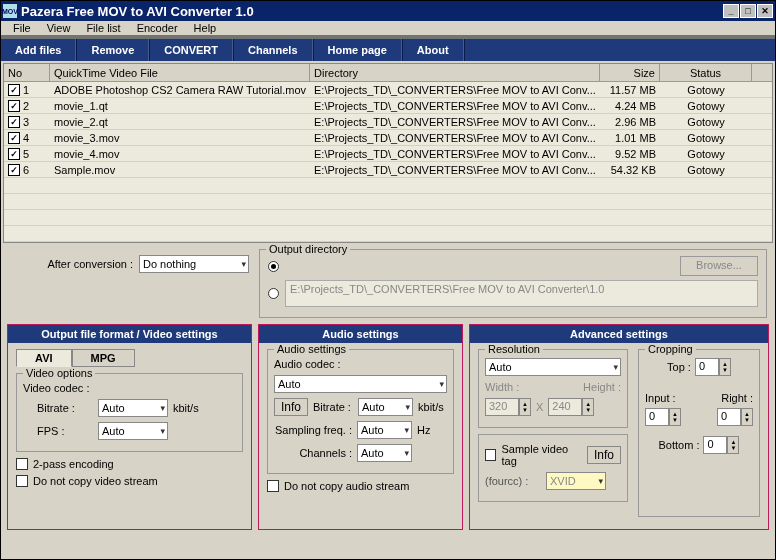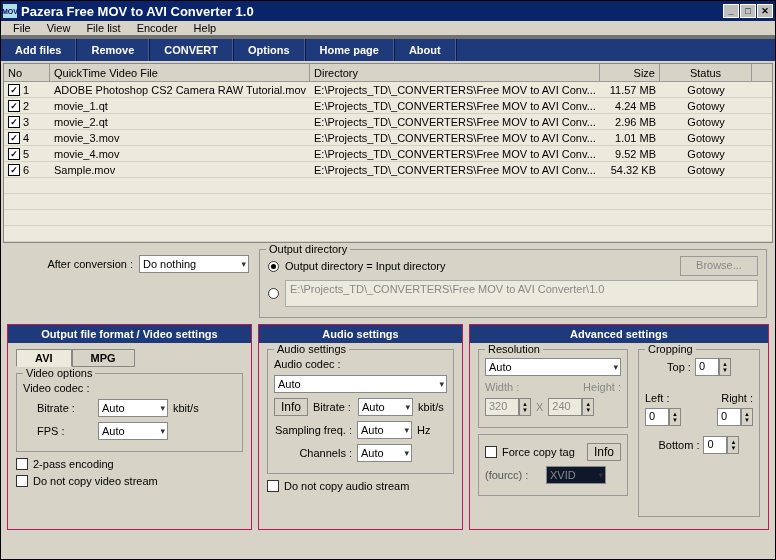--- a/index.html
+++ b/index.html
@@ -85,21 +85,21 @@
   <span>View</span>
   <span>File list</span>
   <span>Encoder</span>
   <span>Help</span>
 </div>
 
 <div class="toolbar">
   <div class="tbtn">Add files</div>
   <div class="tbtn">Remove</div>
   <div class="tbtn">CONVERT</div>
-  <div class="tbtn">Options</div>
+  <div class="tbtn">Channels</div>
   <div class="tbtn">Home page</div>
   <div class="tbtn">About</div>
   <div class="tbtn" style="flex:1;border-right:none"></div>
 </div>
 
 <div class="table-wrap">
   <div class="thead">
     <div class="th no">No</div>
     <div class="th file">QuickTime Video File</div>
     <div class="th dir">Directory</div>
@@ -202,21 +202,20 @@
   <div class="opts-left">
     <div class="orow">
       <label>After conversion :</label>
       <div class="select" style="width:110px">Do nothing</div>
     </div>
   </div>
   <div class="outgrp">
     <span class="legend">Output directory</span>
     <div class="orow2">
       <span class="radio sel"></span>
-      <span>Output directory = Input directory</span>
       <span style="flex:1"></span>
       <div class="browse">Browse...</div>
     </div>
     <div class="orow2">
       <span class="radio"></span>
       <div class="pathinput">E:\Projects_TD\_CONVERTERS\Free MOV to AVI Converter\1.0</div>
     </div>
   </div>
 </div>
 
@@ -309,41 +308,41 @@
             <span style="color:#888">X</span>
             <div class="spin">
                 <div class="sv">240</div>
                 <div class="sb">▲<br>▼</div>
               </div>
           </div>
         </div>
         <div class="fset">
           <div class="frow">
               <span class="chk"></span>
-              <span>Force copy tag</span>
+              <span>Sample video tag</span>
               <span class="btn-small" style="margin-left:auto">Info</span>
             </div>
           <div class="frow">
               <label style="color:#555">(fourcc) :</label>
-              <div class="combo" style="width:60px;color:#888;background:#0f172a">XVID</div>
+              <div class="combo" style="width:60px;color:#888;background:#fef9c3">XVID</div>
             </div>
         </div>
       </div>
       <div style="flex:1">
         <div class="fset" style="height:168px">
           <span class="flegend">Cropping</span>
           <div style="display:flex;justify-content:center;margin-bottom:16px;gap:4px;align-items:center">
             <span>Top :</span>
             <div class="spin">
                 <div class="sv white" style="width:24px">0</div>
                 <div class="sb">▲<br>▼</div>
               </div>
           </div>
           <div style="display:flex;justify-content:space-between;margin-bottom:4px">
-            <span>Left :</span>
+            <span>Input :</span>
             <span>Right :</span>
           </div>
           <div style="display:flex;justify-content:space-between;margin-bottom:10px">
             <div class="spin">
                 <div class="sv white" style="width:24px">0</div>
                 <div class="sb">▲<br>▼</div>
               </div>
             <div class="spin">
                 <div class="sv white" style="width:24px">0</div>
                 <div class="sb">▲<br>▼</div>

